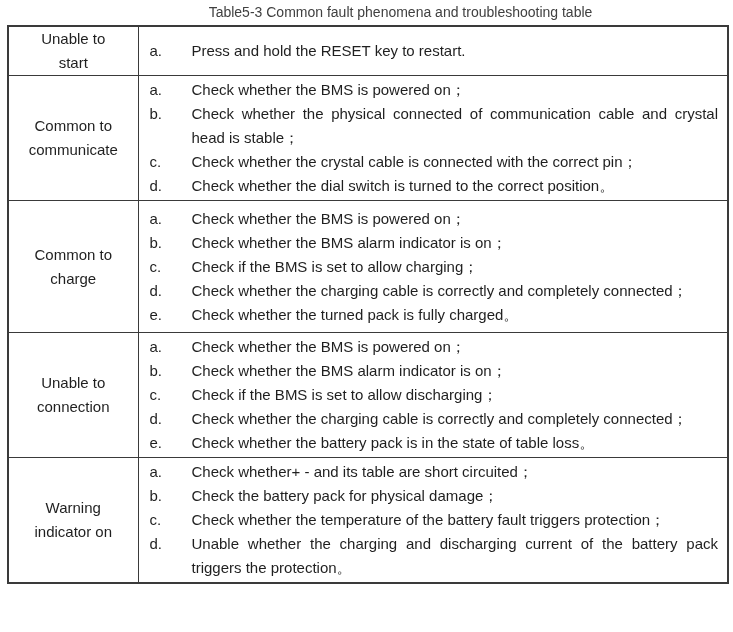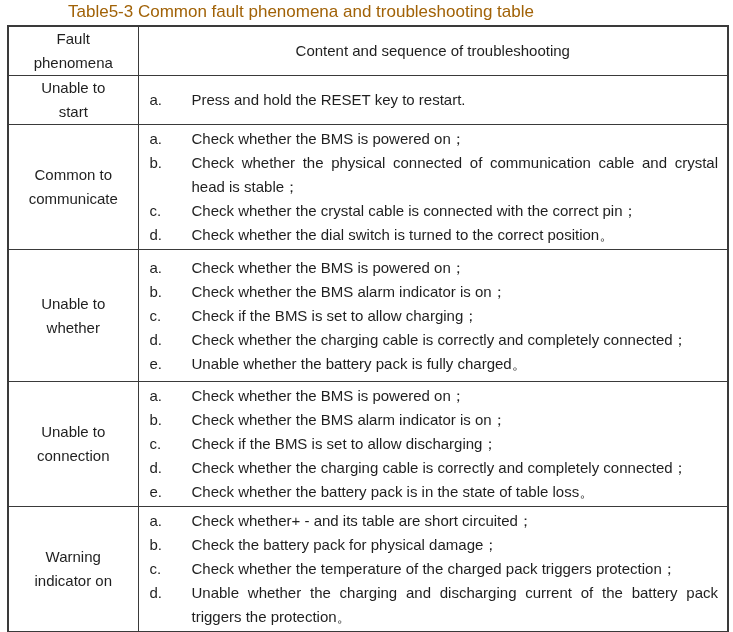--- a/index.html
+++ b/index.html
@@ -11,23 +11,24 @@
     width: 733px;
     height: 632px;
     overflow: hidden;
     font-family: "Liberation Sans", sans-serif;
     color: #1f1f1f;
     -webkit-font-smoothing: antialiased;
   }
   .doc-title {
     width: 665px;
     margin: 3px 0 4px 68px;
-    font-size: 17px;
+    text-align: center;
+    font-size: 14px;
     line-height: 18px;
-    color: #a16207;
+    color: #404040;
   }
   table.fault-table {
     margin-left: 7px;
     width: 720px;
     border-collapse: collapse;
     table-layout: fixed;
     border: 2px solid #3a3a3a;
   }
   table.fault-table td {
     border: 1px solid #3a3a3a;
@@ -68,62 +69,58 @@
 <body>
 
 <div class="doc-title">Table5-3 Common fault phenomena and troubleshooting table</div>
 
 <table class="fault-table">
   <colgroup>
     <col class="c-fault">
     <col class="c-content">
   </colgroup>
   <tbody>
-    <tr class="header-row">
-      <td class="h-fault">Fault phenomena</td>
-      <td class="h-content">Content and sequence of troubleshooting</td>
-    </tr>
   <tr style="height: 48px;">
         <td class="col-fault">Unable to start</td>
         <td class="col-content">
           <div class="item"><span class="marker">a.</span><span>Press and hold the RESET key to restart.</span></div>
         </td>
       </tr>
       <tr style="height: 122px;">
         <td class="col-fault">Common to communicate</td>
         <td class="col-content">
           <div class="item"><span class="marker">a.</span><span>Check whether the BMS is powered on；</span></div>
           <div class="item"><span class="marker">b.</span><span>Check whether the physical connected of communication cable and crystal head is stable；</span></div>
           <div class="item"><span class="marker">c.</span><span>Check whether the crystal cable is connected with the correct pin；</span></div>
           <div class="item"><span class="marker">d.</span><span>Check whether the dial switch is turned to the correct position。</span></div>
         </td>
       </tr>
       <tr style="height: 132px;">
-        <td class="col-fault">Unable to whether</td>
+        <td class="col-fault">Common to charge</td>
         <td class="col-content">
           <div class="item"><span class="marker">a.</span><span>Check whether the BMS is powered on；</span></div>
           <div class="item"><span class="marker">b.</span><span>Check whether the BMS alarm indicator is on；</span></div>
           <div class="item"><span class="marker">c.</span><span>Check if the BMS is set to allow charging；</span></div>
           <div class="item"><span class="marker">d.</span><span>Check whether the charging cable is correctly and completely connected；</span></div>
-          <div class="item"><span class="marker">e.</span><span>Unable whether the battery pack is fully charged。</span></div>
+          <div class="item"><span class="marker">e.</span><span>Check whether the turned pack is fully charged。</span></div>
         </td>
       </tr>
       <tr style="height: 122px;">
         <td class="col-fault">Unable to connection</td>
         <td class="col-content">
           <div class="item"><span class="marker">a.</span><span>Check whether the BMS is powered on；</span></div>
           <div class="item"><span class="marker">b.</span><span>Check whether the BMS alarm indicator is on；</span></div>
           <div class="item"><span class="marker">c.</span><span>Check if the BMS is set to allow discharging；</span></div>
           <div class="item"><span class="marker">d.</span><span>Check whether the charging cable is correctly and completely connected；</span></div>
           <div class="item"><span class="marker">e.</span><span>Check whether the battery pack is in the state of table loss。</span></div>
         </td>
       </tr>
       <tr style="height: 124px;">
         <td class="col-fault">Warning indicator on</td>
         <td class="col-content">
           <div class="item"><span class="marker">a.</span><span>Check whether+ - and its table are short circuited；</span></div>
           <div class="item"><span class="marker">b.</span><span>Check the battery pack for physical damage；</span></div>
-          <div class="item"><span class="marker">c.</span><span>Check whether the temperature of the charged pack triggers protection；</span></div>
+          <div class="item"><span class="marker">c.</span><span>Check whether the temperature of the battery fault triggers protection；</span></div>
           <div class="item"><span class="marker">d.</span><span>Unable whether the charging and discharging current of the battery pack triggers the protection。</span></div>
         </td>
       </tr>
     </tbody>
 </table>
 
 </body></html>

